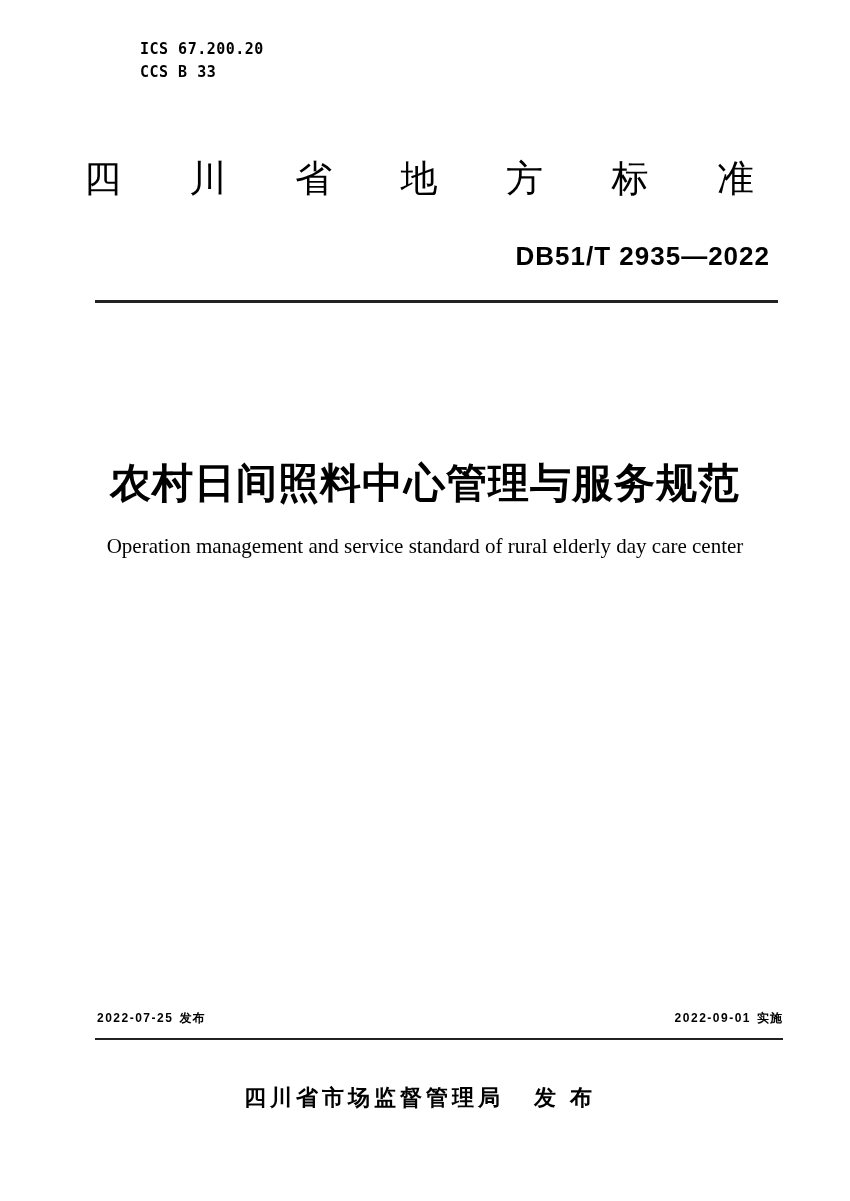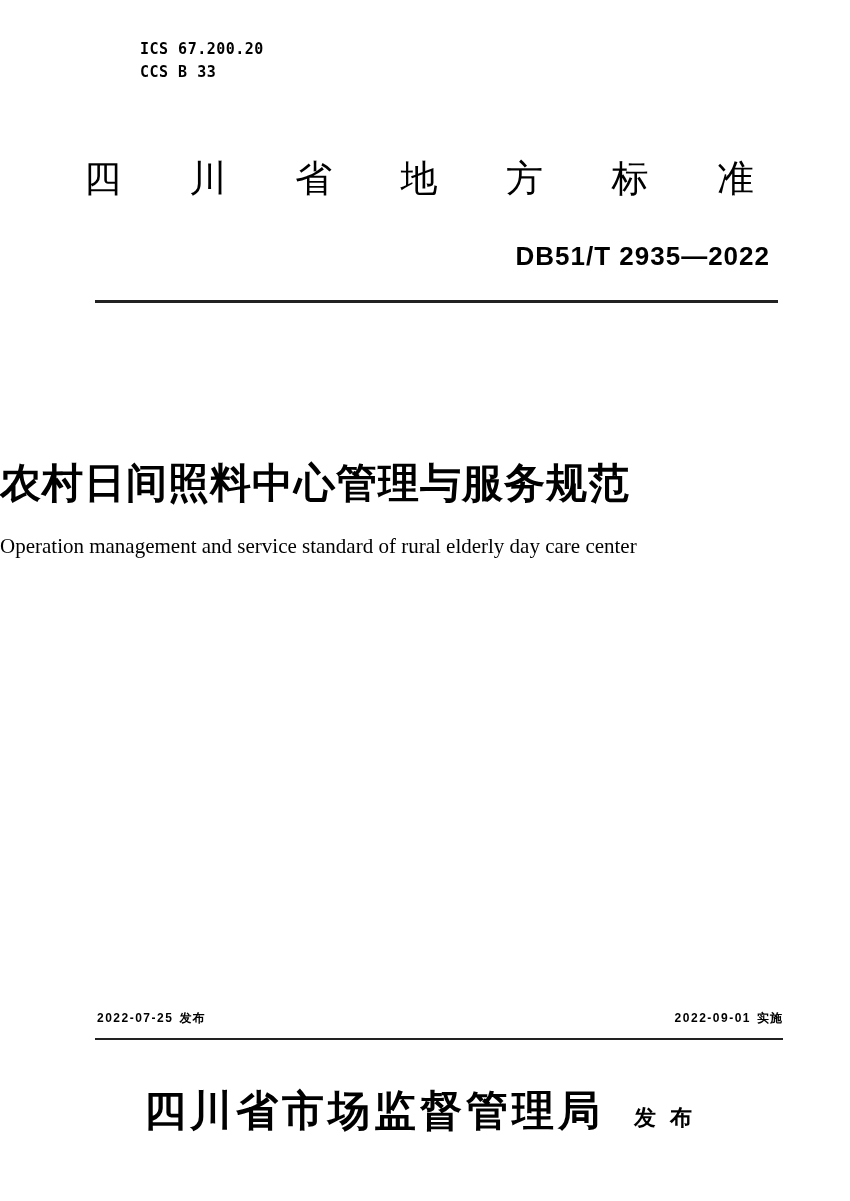--- a/index.html
+++ b/index.html
@@ -71,35 +71,36 @@
     position: absolute;
     left: 95px;
     top: 300px;
     width: 683px;
     height: 3px;
     background: #222222;
   }
 
   .title-zh {
     position: absolute;
-    left: 0;
+    left: 8px;
     top: 456px;
     width: 732px;
-    text-align: left;
+    text-align: right;
     font-size: 41px;
     font-weight: 700;
     letter-spacing: 1px;
     white-space: nowrap;
   }
 
   .title-en {
     position: absolute;
     left: 0;
     top: 534px;
     width: 850px;
+    text-align: center;
     font-family: "Liberation Serif", serif;
     font-size: 21px;
     font-weight: 400;
   }
 
   .date-row {
     position: absolute;
     left: 97px;
     top: 1010px;
     width: 686px;
@@ -127,21 +128,21 @@
     left: 0;
     top: 1083px;
     width: 850px;
     display: flex;
     justify-content: center;
     align-items: baseline;
     gap: 30px;
     white-space: nowrap;
   }
   .publisher-name {
-    font-size: 42px;
+    font-size: 22px;
     font-weight: 700;
     letter-spacing: 4px;
     font-family: Liberation Serif, serif;
   }
   .publisher-action {
     font-size: 22px;
     font-weight: 700;
     letter-spacing: 14px;
   }
 </style>

